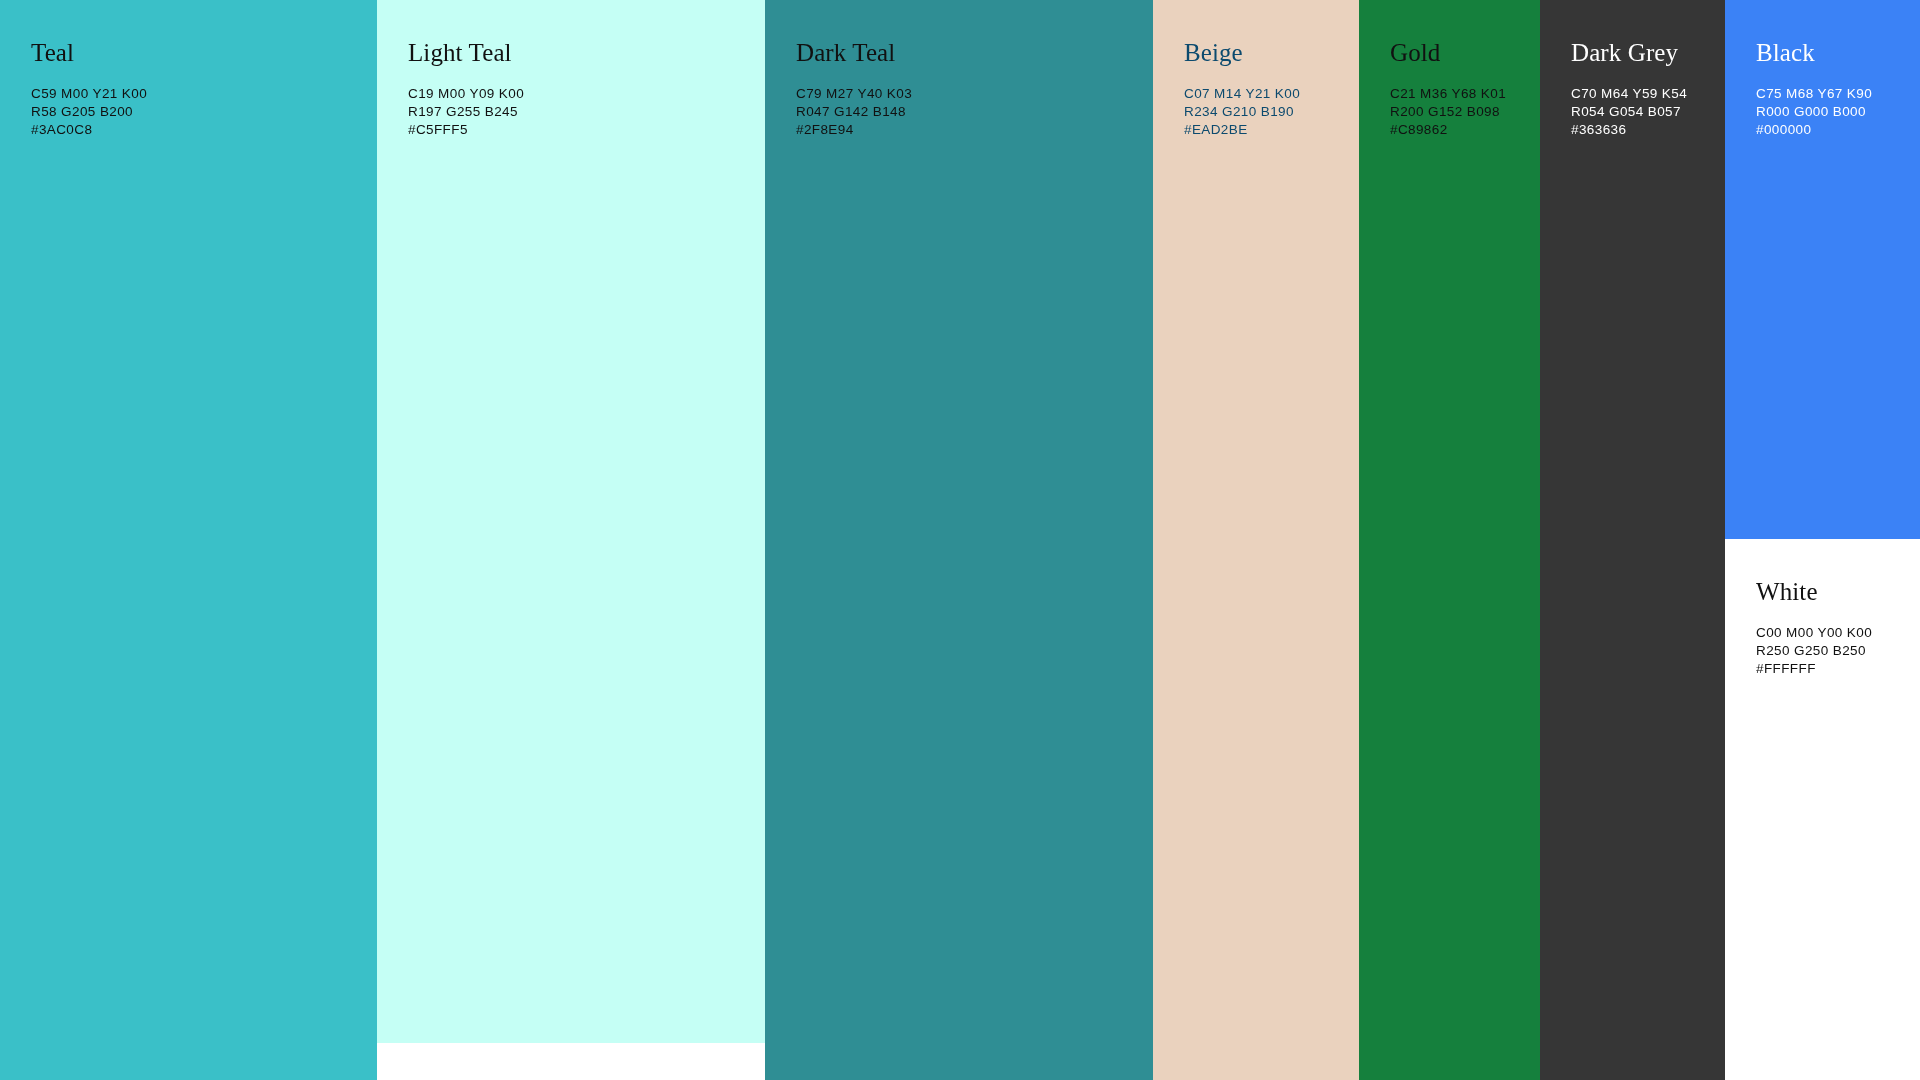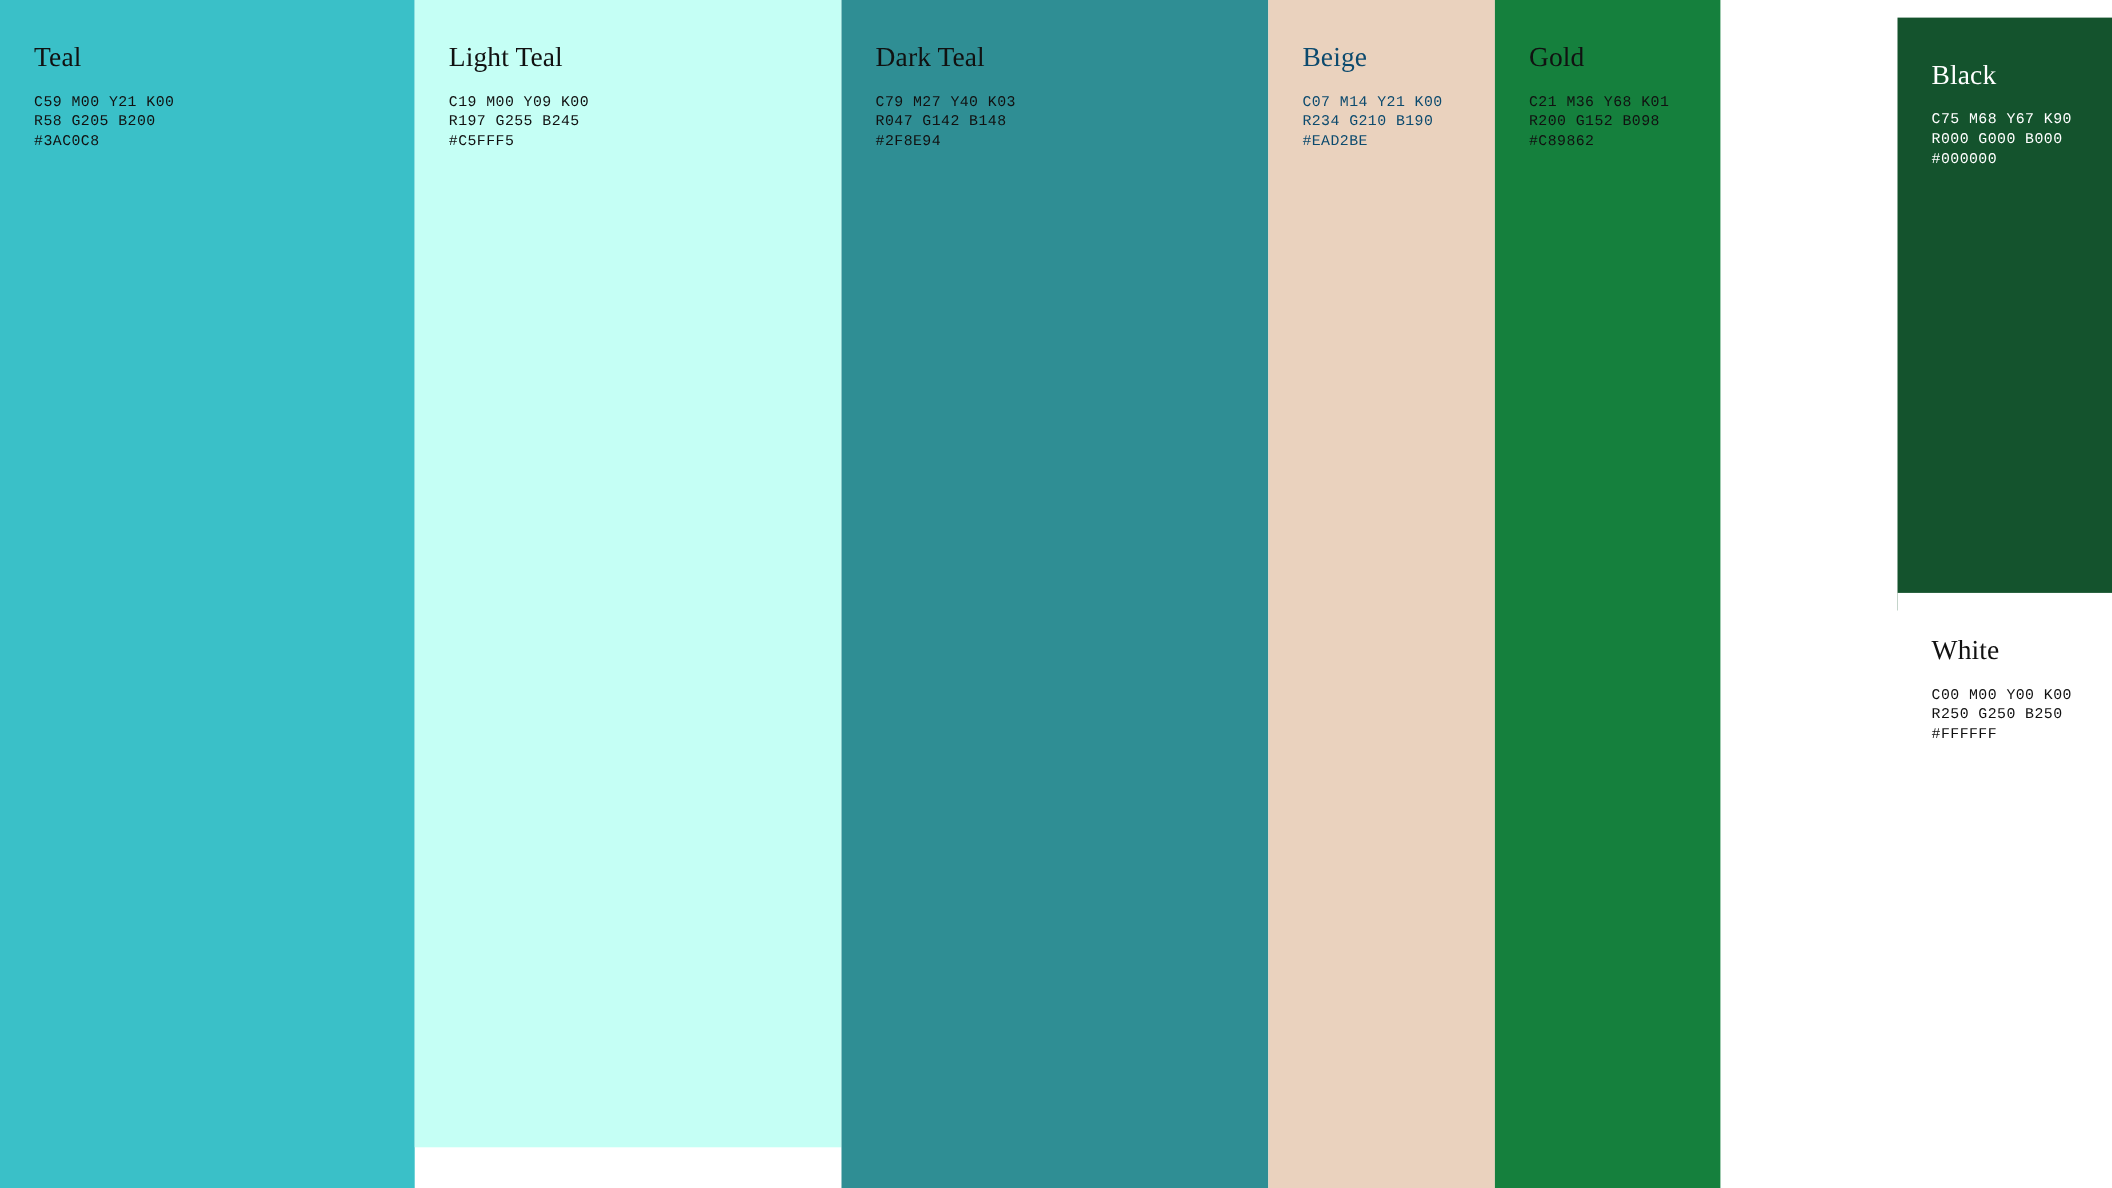--- a/index.html
+++ b/index.html
@@ -36,21 +36,21 @@
     font-family: Liberation Serif, serif;
     font-size: 25px;
     font-weight: 400;
     line-height: 29px;
     letter-spacing: 0.1px;
     white-space: nowrap;
   }
 
   .swatch-codes {
     margin-top: 18px;
-    font-family: Liberation Mono, monospace;
+    font-family: Liberation Sans, sans-serif;
     font-size: 13.5px;
     line-height: 18px;
     letter-spacing: 0.4px;
     white-space: nowrap;
   }
 
   .code-line { display: block; }
 </style>
 </head>
 <body>
@@ -99,21 +99,31 @@
     <section class="swatch" style="left: 1359px; top: 0px; width: 205px; height: 1080px; background: #15803d; color: rgb(17, 17, 17);">
       <div class="swatch-inner">
         <h2 class="swatch-name">Gold</h2>
         <div class="swatch-codes">
           <span class="code-line">C21 M36 Y68 K01</span>
           <span class="code-line">R200 G152 B098</span>
           <span class="code-line">#C89862</span>
         </div>
       </div>
     </section>
-    <section class="swatch" style="left: 1725px; top: 16px; width: 195px; height: 539px; background: #14532d; color: rgb(255, 255, 255);">
+    <section class="swatch" style="left: 1540px; top: 0px; width: 185px; height: 1080px; background: rgb(54, 54, 54); color: rgb(255, 255, 255);">
+      <div class="swatch-inner">
+        <h2 class="swatch-name">Dark Grey</h2>
+        <div class="swatch-codes">
+          <span class="code-line">C70 M64 Y59 K54</span>
+          <span class="code-line">R054 G054 B057</span>
+          <span class="code-line">#363636</span>
+        </div>
+      </div>
+    </section>
+    <section class="swatch" style="left: 1725px; top: 0px; width: 195px; height: 539px; background: #3b82f6; color: rgb(255, 255, 255);">
       <div class="swatch-inner">
         <h2 class="swatch-name">Black</h2>
         <div class="swatch-codes">
           <span class="code-line">C75 M68 Y67 K90</span>
           <span class="code-line">R000 G000 B000</span>
           <span class="code-line">#000000</span>
         </div>
       </div>
     </section>
     <section class="swatch" style="left: 1725px; top: 539px; width: 195px; height: 405px; background: rgb(255, 255, 255); color: rgb(17, 17, 17);">

